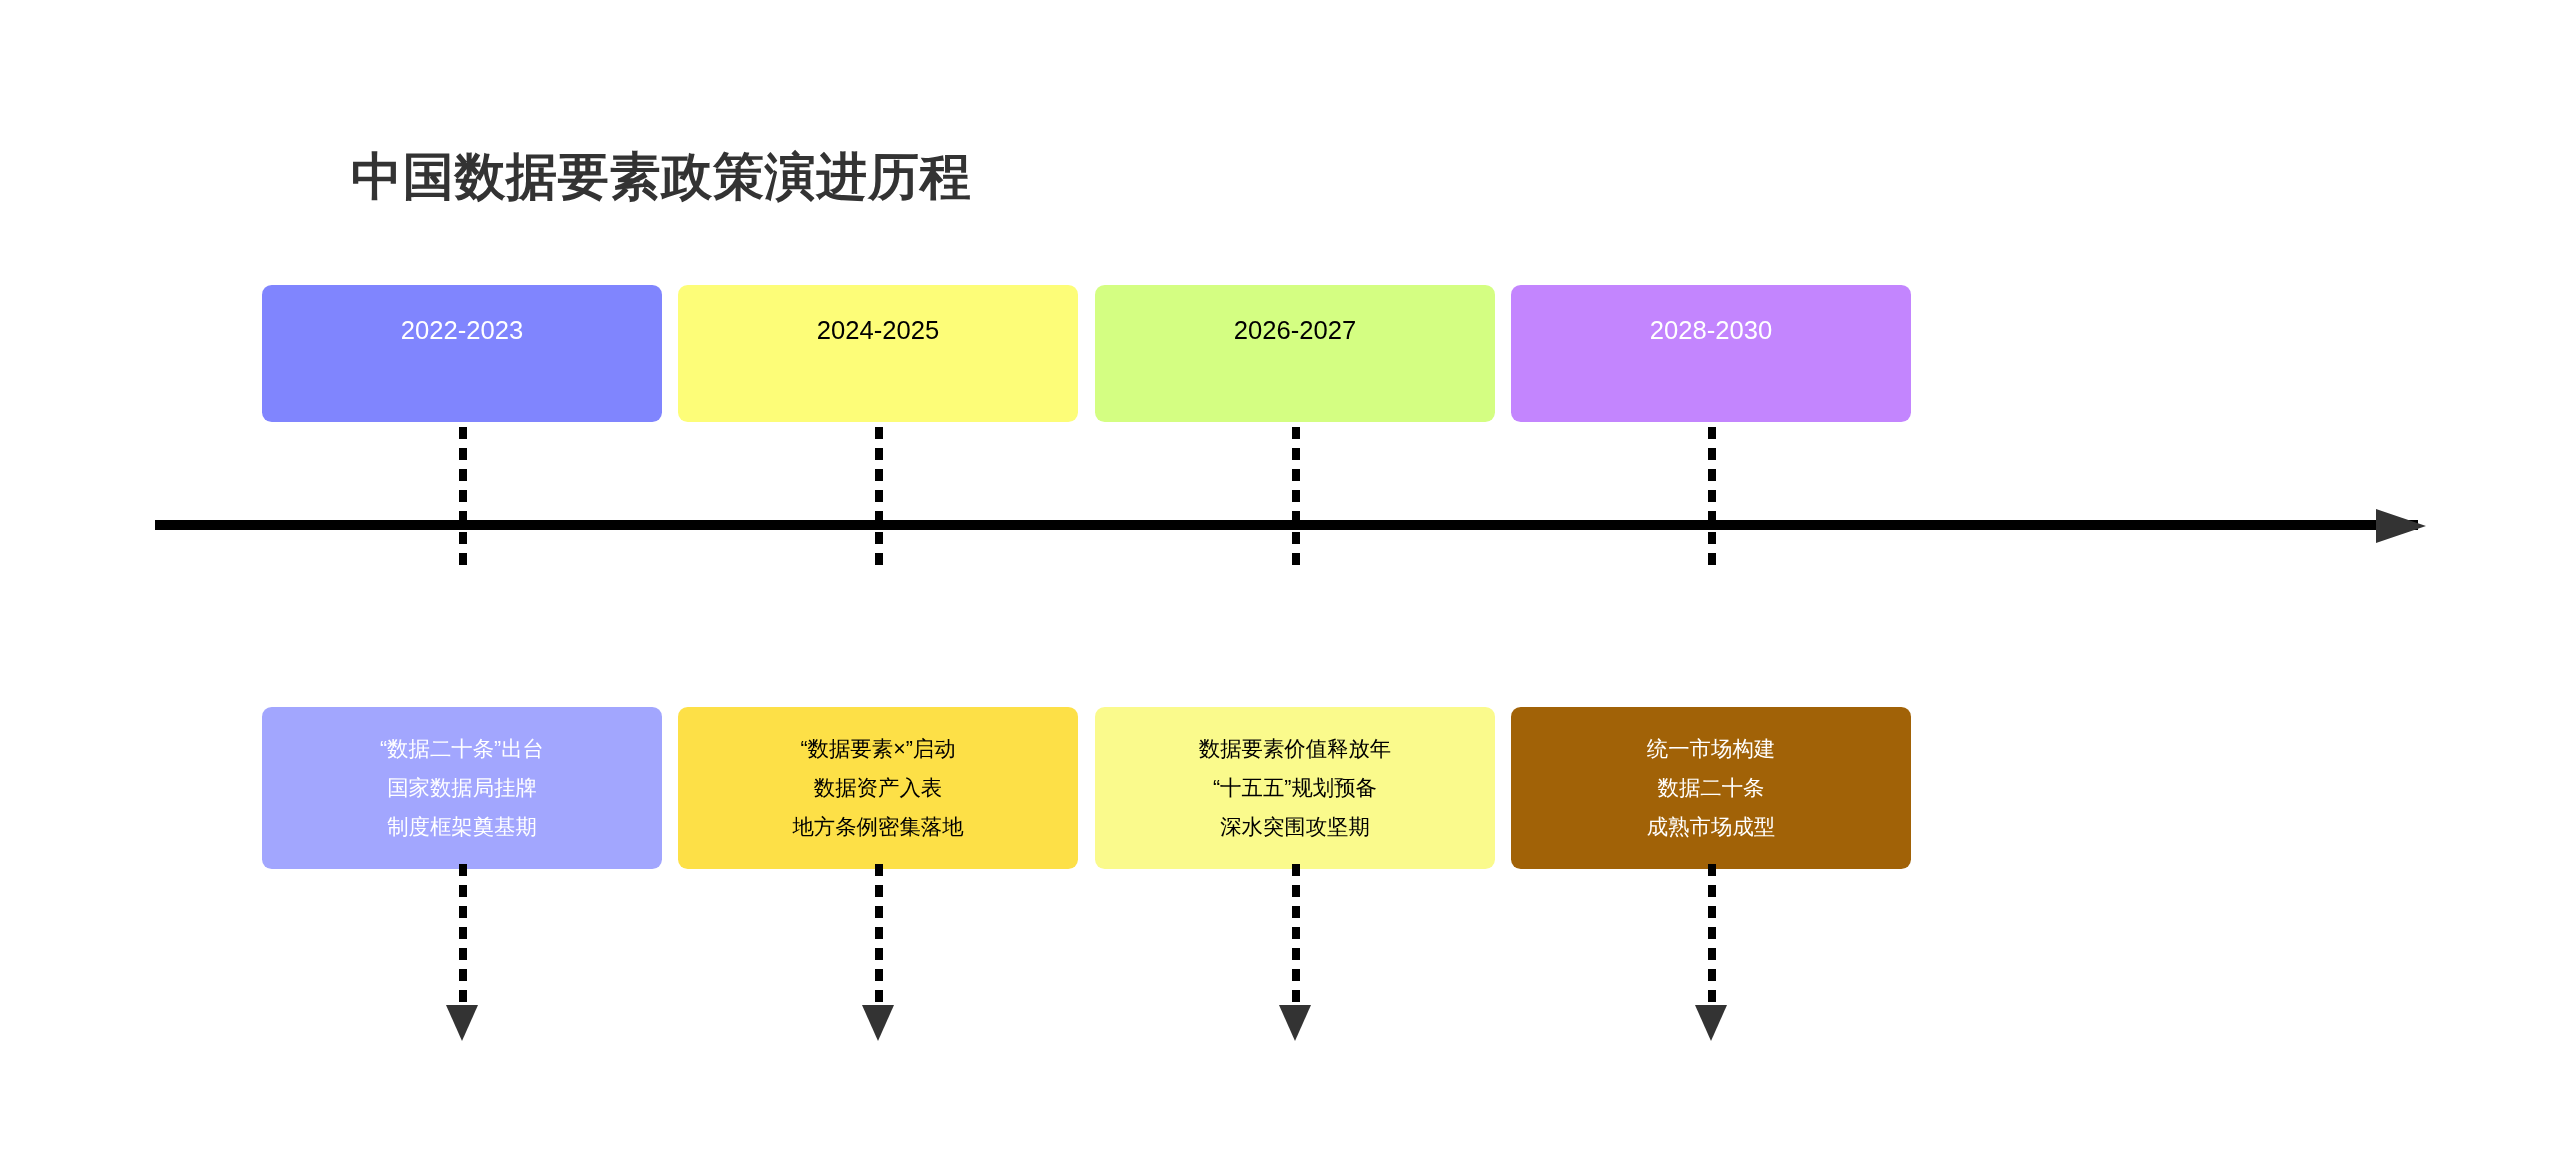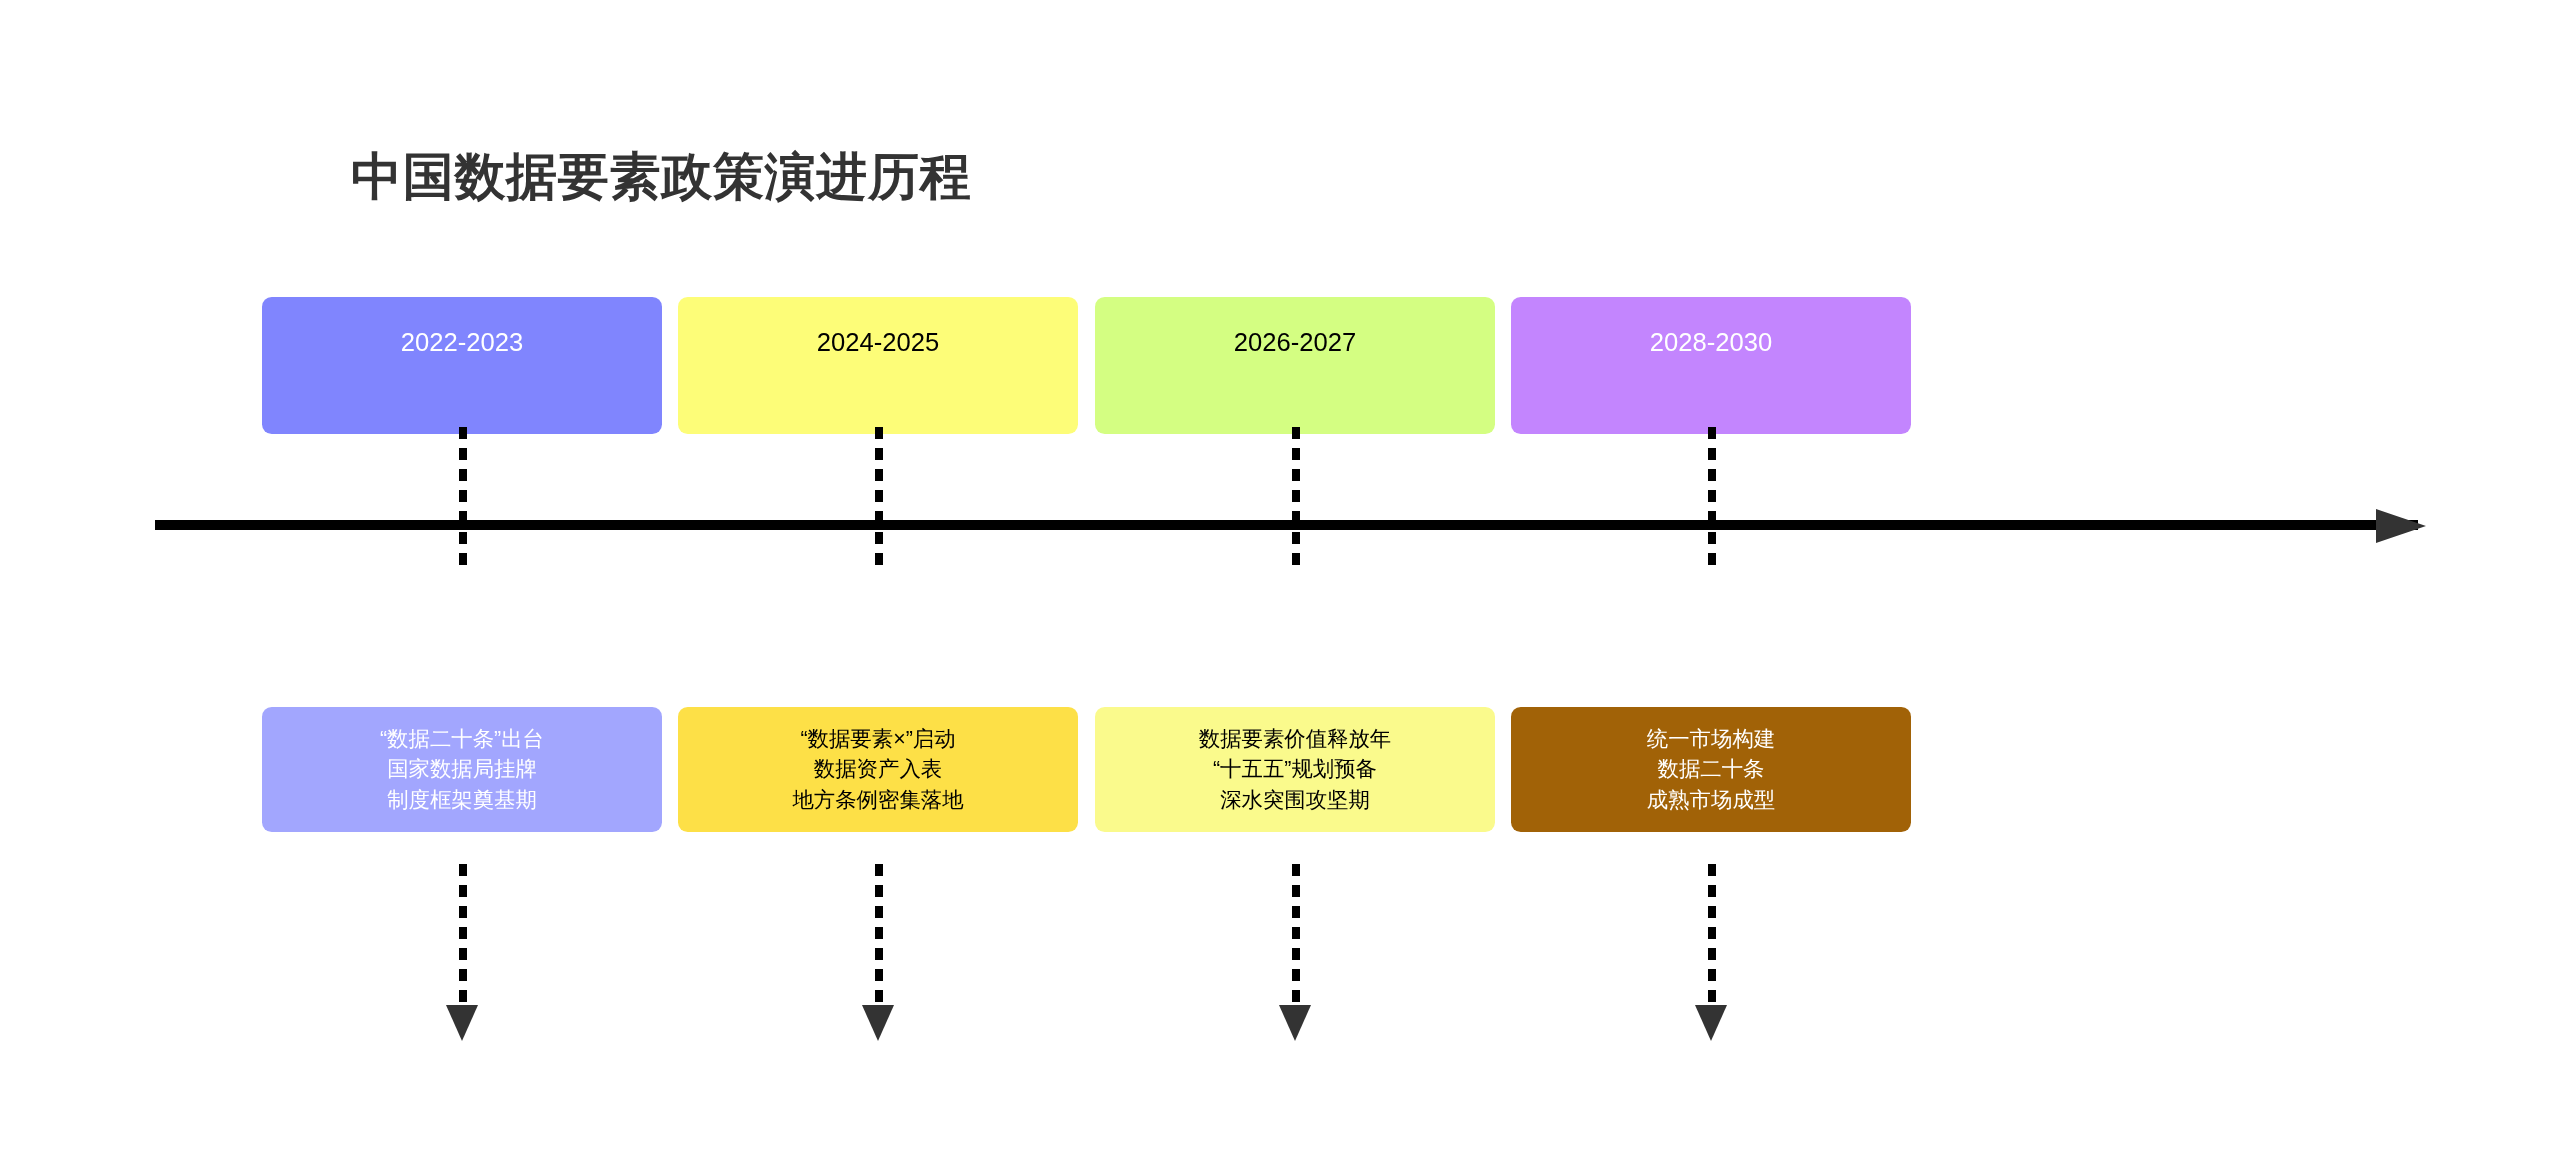--- a/index.html
+++ b/index.html
@@ -70,21 +70,20 @@
     left: 0;
     top: 285px;
     width: 400px;
     height: 137px;
     border-radius: 9.7px;
     box-sizing: border-box;
     display: flex;
     align-items: flex-start;
     justify-content: center;
     padding-top: 33px;
-    margin-top: 12px;
   }
   .period-label {
     font-size: 25.6px;
     font-weight: normal;
     line-height: 1;
     white-space: nowrap;
   }
   
   .period-shadow {
     position: absolute;
@@ -95,28 +94,28 @@
     border-radius: 0 0 7px 7px;
     z-index: -1;
   }
 
   
   .desc-card {
     position: absolute;
     left: 0;
     top: 707px;
     width: 400px;
-    height: 125px;
+    height: 162px;
     border-radius: 9.7px;
     box-sizing: border-box;
     display: flex;
     flex-direction: column;
     align-items: center;
     justify-content: center;
-    gap: 4px;
+    gap: 13px;
   }
   .desc-line {
     font-size: 21.4px;
     line-height: 1.22;
     white-space: nowrap;
   }
   .desc-shadow {
     position: absolute;
     left: 0;
     top: 853px;

